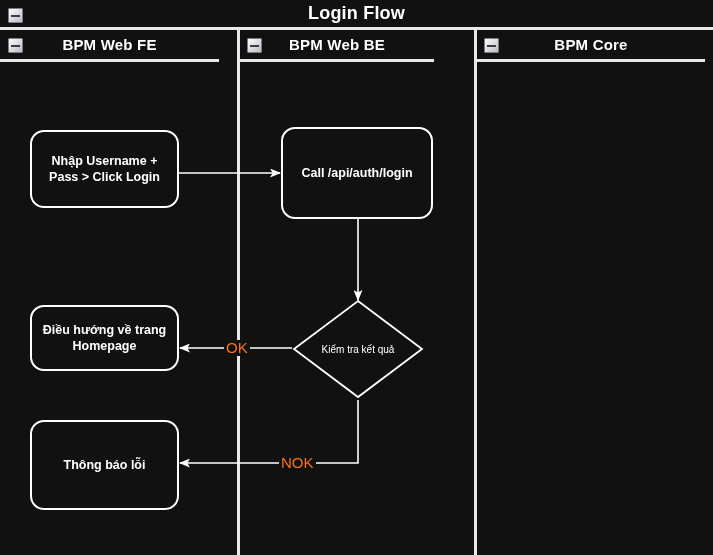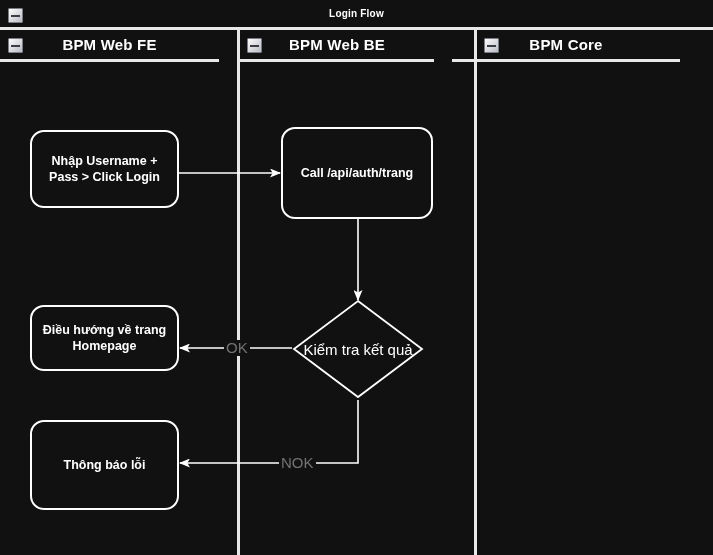--- a/index.html
+++ b/index.html
@@ -30,21 +30,21 @@
     box-sizing: border-box;
   }
   .pool-title-text {
     position: absolute;
     left: 0;
     top: 0;
     width: 713px;
     line-height: 27px;
     text-align: center;
     color: #ffffff;
-    font-size: 10px;
+    font-size: 18px;
     font-weight: bold;
     letter-spacing: 0.2px;
   }
 
   
   .lane-header {
     position: absolute;
     top: 30px;
     height: 32px;
     background: #111111;
@@ -121,30 +121,30 @@
   .diamond-label {
     position: absolute;
     left: 0;
     top: 0;
     width: 100%;
     height: 100%;
     display: flex;
     align-items: center;
     justify-content: center;
     color: #ffffff;
-    font-size: 15px;
+    font-size: 10px;
     font-weight: normal;
     text-align: center;
     pointer-events: none;
   }
 
   
   .edge-label {
     position: absolute;
-    color: #737373;
+    color: #f97316;
     font-size: 15px;
     font-weight: normal;
     background: #111111;
     padding: 0 2px;
     line-height: 16px;
     white-space: nowrap;
   }
 
   
   #edges {
@@ -169,21 +169,21 @@
   <div class="lane-header" style="left:0px; width:219px;text-decoration:underline;">
     <div class="lane-header-text">BPM Web FE</div>
   </div>
   <div class="collapse-btn" style="left:8px; top:38px;"></div>
 
   <div class="lane-header" style="left:240px; width:194px;">
     <div class="lane-header-text">BPM Web BE</div>
   </div>
   <div class="collapse-btn" style="left:247px; top:38px;"></div>
 
-  <div class="lane-header" style="left:452px; width:228px;">
+  <div class="lane-header" style="left:477px; width:228px;">
     <div class="lane-header-text">BPM Core</div>
   </div>
   <div class="collapse-btn" style="left:484px; top:38px;"></div>
 
   <div class="lane-sep" style="left:237px;"></div>
   <div class="lane-sep" style="left:474px;"></div>
 
   <svg id="edges" viewBox="0 0 713 555">
     <defs>
       <marker id="arw" markerWidth="11" markerHeight="9" refX="10" refY="4.5" orient="auto" markerUnits="userSpaceOnUse">
@@ -211,21 +211,21 @@
   <div class="edge-label" style="left:224px; top:340px;">OK</div>
 
   <div class="edge-label" style="left:279px; top:455px;text-align:right;">NOK</div>
 
   <div class="node-box" style="left:30px; top:130px; width:149px; height:78px;">
     <div class="node-label">Nhập Username +
 Pass &gt; Click Login</div>
   </div>
 
   <div class="node-box" style="left:281px; top:127px; width:152px; height:92px;">
-    <div class="node-label">Call /api/auth/trang</div>
+    <div class="node-label">Call /api/auth/login</div>
   </div>
 
   <div class="diamond-wrap" style="left:292px; top:299px; width:132px; height:100px;">
     <svg width="132" height="100" viewBox="0 0 132 100">
       <polygon points="66,2 130,50 66,98 2,50" fill="#111111" stroke="#ffffff" stroke-width="1.8"></polygon>
     </svg>
     <div class="diamond-label">Kiểm tra kết quả</div>
   </div>
 
   <div class="node-box" style="left:30px; top:305px; width:149px; height:66px;">

